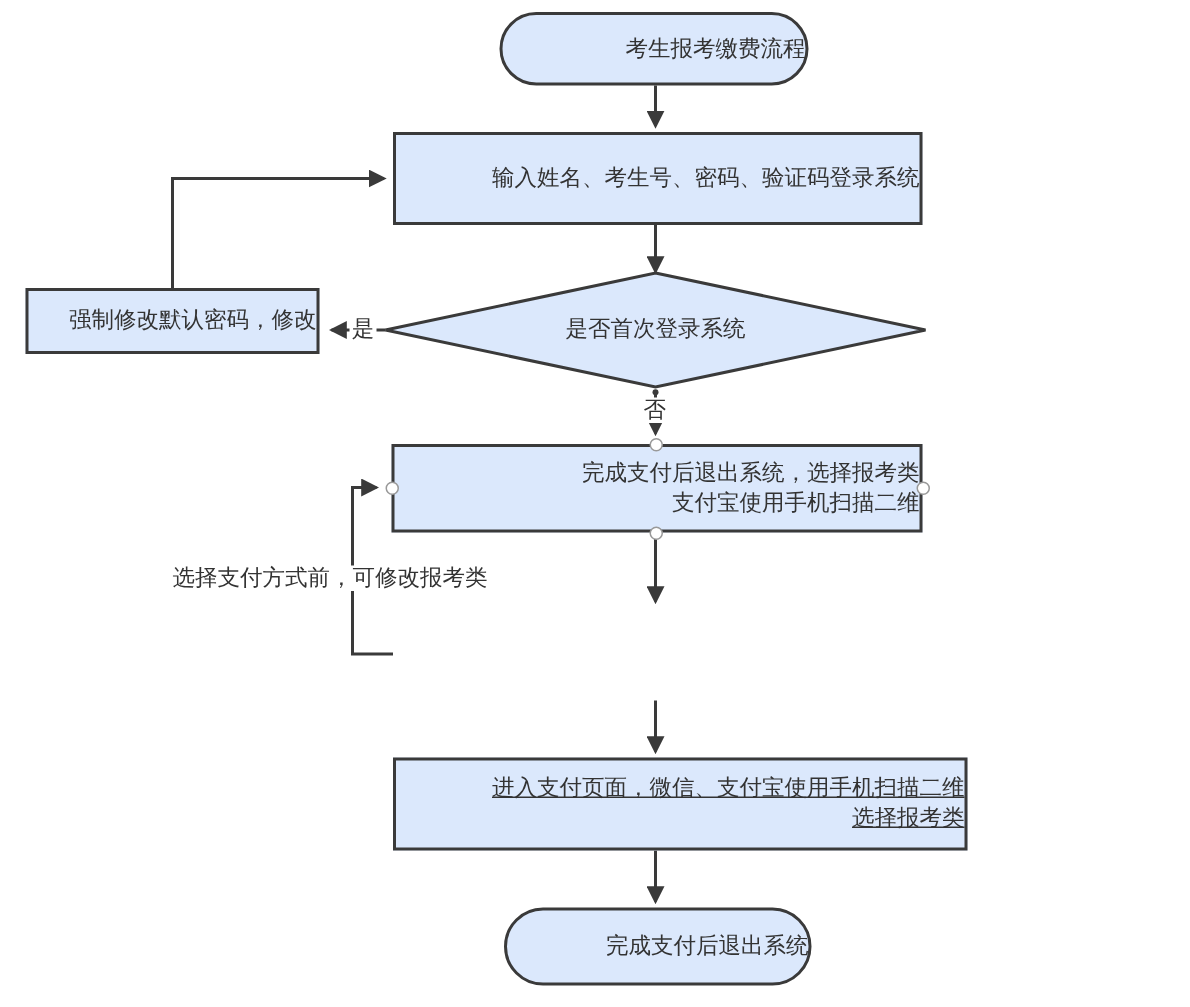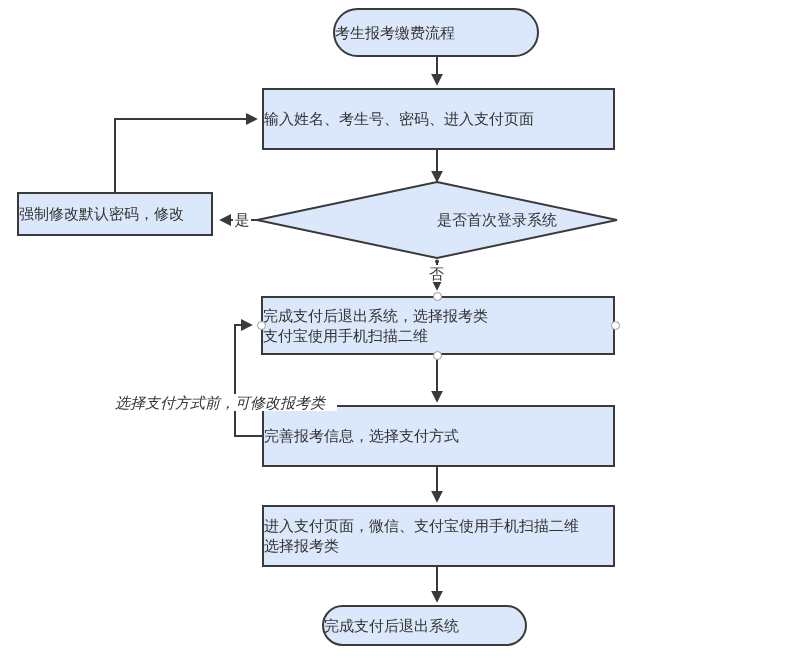--- a/index.html
+++ b/index.html
@@ -29,35 +29,35 @@
     z-index: 1;
   }
   .node {
     position: absolute;
     box-sizing: border-box;
     background: var(--node-fill);
     border: 2px solid var(--node-stroke);
     color: var(--text);
     display: flex;
     flex-direction: column;
-    align-items: flex-start;
+    align-items: flex-end;
     justify-content: center;
     text-align: center;
     font-size: 15px;
     line-height: 20px;
     z-index: 2;
   }
   .node span { display: block; }
   .stadium { border-radius: 28px; }
   .diamond-label {
     position: absolute;
     color: var(--text);
     font-size: 15px;
     line-height: 20px;
-    text-align: right;
+    text-align: center;
     z-index: 3;
     background: transparent;
   }
   .edge-label {
     position: absolute;
     color: var(--text);
     font-size: 15px;
     line-height: 17px;
     text-align: center;
     background: var(--background);
@@ -110,49 +110,46 @@
     <path class="edge" d="M437,467 L437,501" marker-end="url(#arrowhead)"></path>
 
     <path class="edge" d="M437,567 L437,601" marker-end="url(#arrowhead)"></path>
   </svg>
 
   <div class="node stadium" style="left:333px; top:8px; width:206px; height:49px;">
     <span>考生报考缴费流程</span>
   </div>
 
   <div class="node" style="left:262px; top:88px; width:353px; height:62px;">
-    <span>输入姓名、考生号、密码、进入支付页面</span>
+    <span>输入姓名、考生号、密码、验证码登录系统</span>
   </div>
 
   <div class="diamond-label" style="left:317px; top:210px; width:240px;">是否首次登录系统</div>
 
   <div class="node" style="left:17px; top:192px; width:196px; height:44px;">
     <span>强制修改默认密码，修改</span>
   </div>
 
   <div class="node" style="left:261px; top:296px; width:354px; height:59px;">
     <span>完成支付后退出系统，选择报考类</span>
     <span>支付宝使用手机扫描二维</span>
   </div>
 
-  <div class="node" style="left:262px; top:405px; width:353px; height:62px;">
-    <span>完善报考信息，选择支付方式</span>
-  </div>
 
-  <div class="node" style="left:262px; top:505px; width:353px; height:62px;">
+  <div class="node" style="left:262px; top:505px; width:383px; height:62px;text-decoration:underline;">
     <span>进入支付页面，微信、支付宝使用手机扫描二维</span>
     <span>选择报考类</span>
   </div>
 
-  <div class="node stadium" style="left:322px; top:605px; width:205px; height:41px;">
+  <div class="node stadium" style="left:336px; top:605px; width:205px; height:52px;">
     <span>完成支付后退出系统</span>
   </div>
 
   <div class="port" style="left:432.5px; top:291.5px;"></div>
   <div class="port" style="left:256.5px; top:320.5px;"></div>
   <div class="port" style="left:610.5px; top:320.5px;"></div>
   <div class="port" style="left:432.5px; top:351px;"></div>
 
   <div class="edge-label" style="left:233px; top:211px; width:18px;">是</div>
   <div class="edge-label" style="left:427px; top:265px; width:19px;">否</div>
-  <div class="edge-label" style="left:103px; top:394px; width:234px;font-style:italic;">选择支付方式前，可修改报考类</div>
+  <div class="edge-label" style="left:103px; top:377px; width:234px;">选择支付方式前，可修改报考类</div>
 
 </div>
 
 </body></html>

